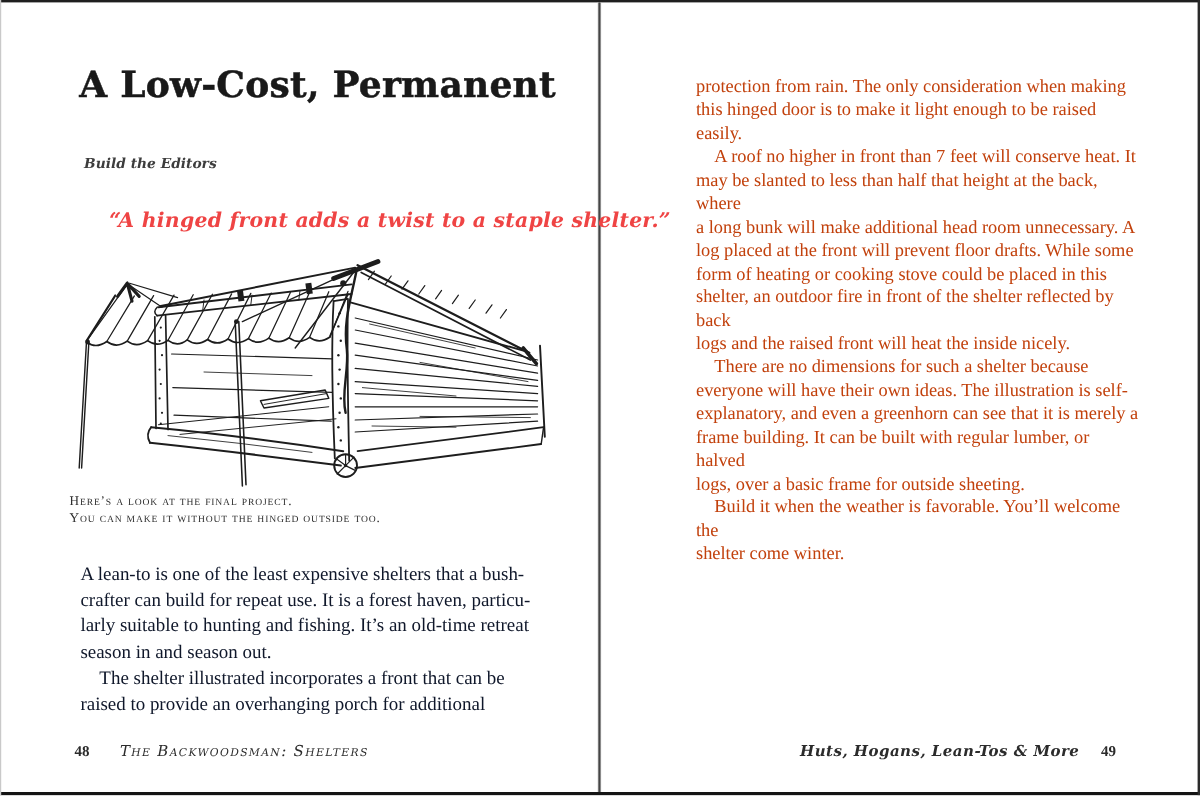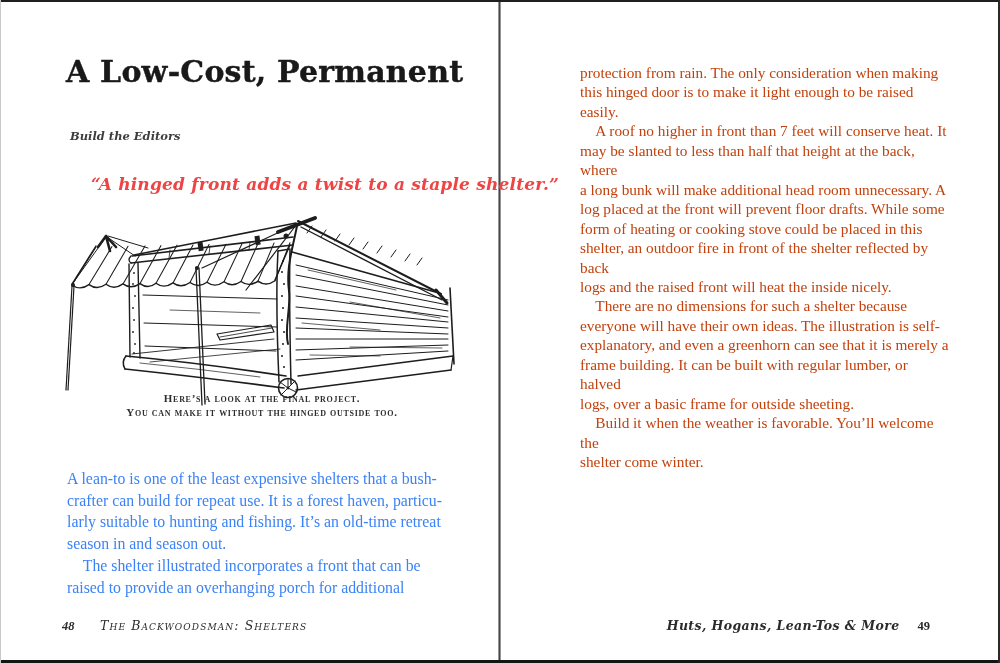--- a/index.html
+++ b/index.html
@@ -14,29 +14,29 @@
           background:linear-gradient(90deg,#cfcfcf,#454545 40%,#454545 62%,#d4d4d4);}
   
   .title{position:absolute;left:66px;top:55px;width:410px;
          font-family:"DejaVu Serif",serif;font-weight:700;font-size:30px;line-height:34px;
          color:#191919;letter-spacing:.2px;-webkit-text-stroke:.4px #191919;}
   .byline{position:absolute;left:70px;top:129px;font-family:"DejaVu Serif",serif;
           font-style:italic;font-weight:600;font-size:11.5px;color:#3d3d3d;}
   .quote{position:absolute;left:64px;top:174px;font-family:"DejaVu Serif",serif;
          font-style:italic;font-weight:700;font-size:17px;color:#ef4444;letter-spacing:.2px;margin-left:27px;}
   .illustration{position:absolute;left:50px;top:206px;width:428px;height:204px;}
-  .caption{position:absolute;left:58px;top:392px;width:408px;text-align:center;
+  .caption{position:absolute;left:58px;top:412px;width:408px;
            font-variant:small-caps;font-size:11px;line-height:13.5px;letter-spacing:.7px;
-           color:#2e2e2e;font-weight:700;}
+           color:#2e2e2e;font-weight:400;}
   .body-left{position:absolute;left:67px;top:468px;width:410px;
-             font-size:15.8px;line-height:21.7px;white-space:pre-wrap;color:#3b82f6;}
+             font-size:15.8px;line-height:21.7px;white-space:pre-wrap;color:#0f172a;}
   .body-right{position:absolute;left:580px;top:63px;width:370px;
               font-size:15.3px;line-height:19.45px;white-space:pre-wrap;color:#c2410c;}
   .footer-left{position:absolute;left:62px;top:618px;font-size:12.5px;color:#2b2b2b;}
-  .footer-left .pagenum{display:inline-block;width:38px;font-weight:600;font-style:italic;}
+  .footer-left .pagenum{display:inline-block;width:38px;font-weight:600;}
   .running{font-family:"DejaVu Serif",serif;font-style:italic;font-variant:small-caps;
            font-weight:400;letter-spacing:1.1px;}
   .footer-right{position:absolute;left:580px;top:618px;width:350px;text-align:right;
                 font-size:12.5px;color:#2b2b2b;}
   .footer-right .running-r{font-family:"DejaVu Serif",serif;font-style:italic;
                 font-weight:700;letter-spacing:.4px;}
   .footer-right .pagenum{margin-left:18px;font-weight:600;text-align:right;}
 </style>
 </head>
 <body>

